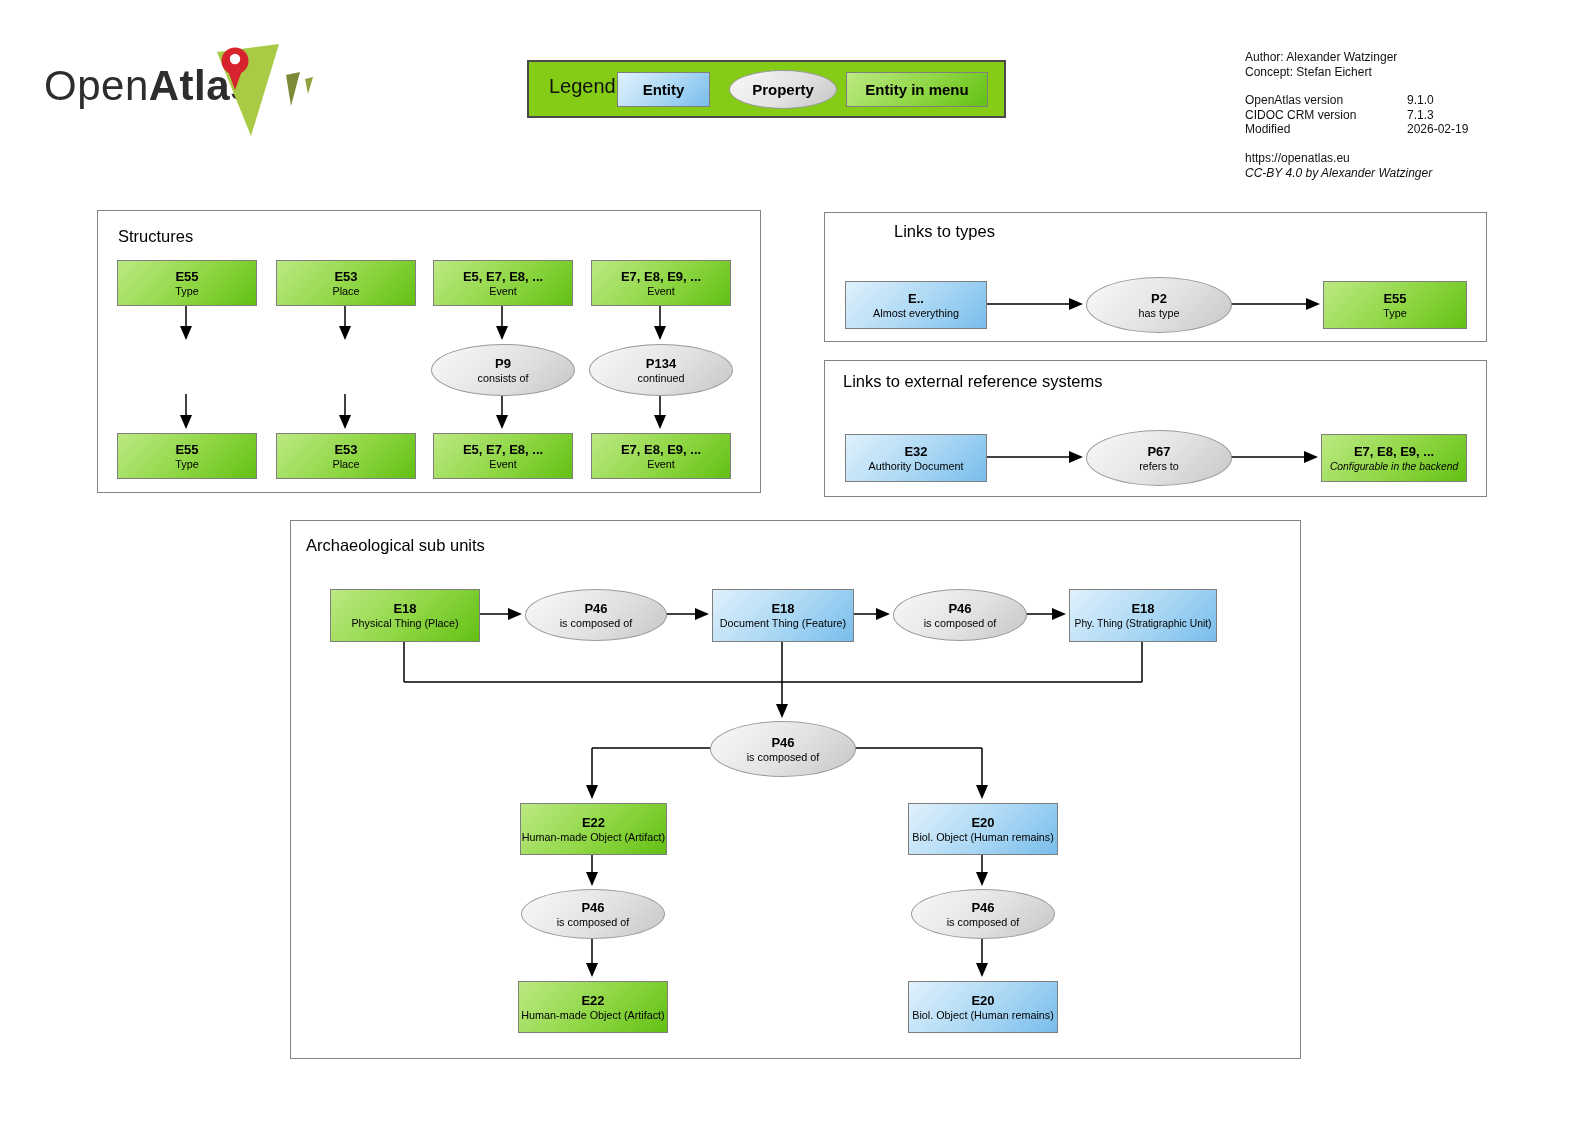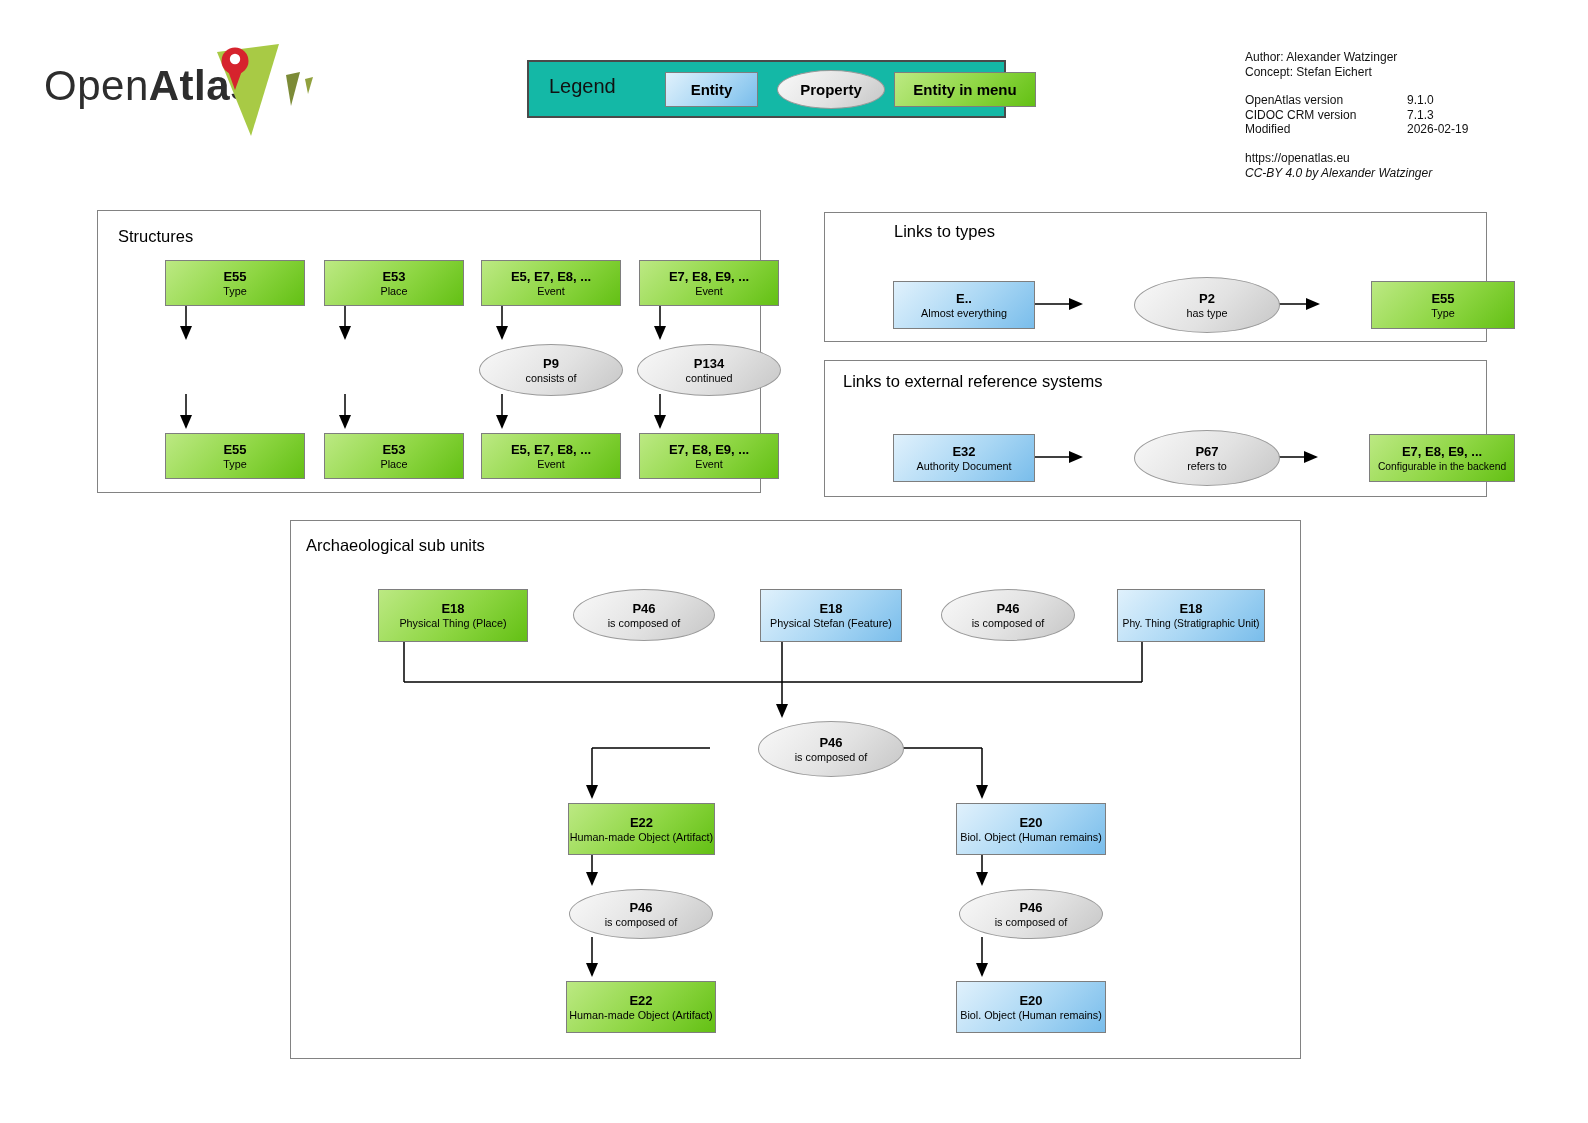--- a/index.html
+++ b/index.html
@@ -5,35 +5,35 @@
   html,body{margin:0;padding:0;background:#fff;}
   #canvas{
     position:relative;width:1588px;height:1123px;background:#fff;
     font-family:"Liberation Sans", sans-serif;color:#111;overflow:hidden;
   }
   .abs{position:absolute;}
   
   #logo-text{left:44px;top:62px;font-size:42px;letter-spacing:0.5px;color:#2d2d2d;}
   #logo-text b{font-weight:bold;}
   
-  #legend-panel{left:527px;top:60px;width:475px;height:54px;border:2px solid #4a4a4a;background:#14b8a6;}
+  #legend-panel{left:527px;top:60px;width:475px;height:54px;border:2px solid #4a4a4a;background:#84cc16;}
   #legend-title{left:20px;top:13px;font-size:20px;color:#111;}
   
   #meta{left:1245px;top:50px;width:300px;font-size:12px;line-height:14.6px;color:#111;}
   .meta-row{display:flex;}
   .meta-row .ml{width:162px;}
   .meta-gap{height:14px;}
   .italic{font-style:italic;}
   
   .panel{border:1.5px solid #828282;background:#fff;}
   .panel-title{position:absolute;font-size:16.5px;color:#000;}
   
   .node{
     position:absolute;display:flex;flex-direction:column;align-items:center;justify-content:center;
-    text-align:left;z-index:3;margin-left:48px;
+    text-align:left;z-index:3;
   }
   .rect{border:1px solid #7e7e7e;}
   .green{background:linear-gradient(135deg,#bce983 0%,#8ed643 55%,#63c014 100%);}
   .blue{background:linear-gradient(135deg,#e0f1fc 0%,#aad7f4 55%,#79bdeb 100%);}
   .ellipse{
     border:1px solid #9a9a9a;border-radius:50%;
     background:linear-gradient(135deg,#f9f9f9 0%,#e2e2e2 55%,#c6c6c6 100%);
   }
   .node .code{font-weight:bold;font-size:13px;line-height:16px;color:#000;}
   .node .sub{font-size:10.8px;line-height:13px;color:#000;white-space:nowrap;}
@@ -204,37 +204,37 @@
   <div class="node rect blue" style="left:845px;top:434px;width:140px;height:46px;">
     <div class="code">E32</div>
     <div class="sub">Authority Document</div>
   </div>
   <div class="node ellipse" style="left:1086px;top:430px;width:144px;height:54px;">
     <div class="code">P67</div>
     <div class="sub">refers to</div>
   </div>
   <div class="node rect green" style="left:1321px;top:434px;width:144px;height:46px;">
     <div class="code">E7, E8, E9, ...</div>
-    <div class="sub" style="font-size:10.3px;">Configurable in the backend</div>
+    <div class="sub" style="font-size:10.3px;font-style:italic;">Configurable in the backend</div>
   </div>
 
   <div class="abs panel" style="left:290px;top:520px;width:1009px;height:537px;"></div>
   <div class="panel-title" style="left:306px;top:536px;">Archaeological sub units</div>
 
   <div class="node rect green" style="left:330px;top:589px;width:148px;height:51px;">
     <div class="code">E18</div>
     <div class="sub">Physical Thing (Place)</div>
   </div>
   <div class="node ellipse" style="left:525px;top:589px;width:140px;height:50px;">
     <div class="code">P46</div>
     <div class="sub">is composed of</div>
   </div>
   <div class="node rect blue" style="left:712px;top:589px;width:140px;height:51px;">
     <div class="code">E18</div>
-    <div class="sub">Physical Stefan (Feature)</div>
+    <div class="sub">Document Thing (Feature)</div>
   </div>
   <div class="node ellipse" style="left:893px;top:589px;width:132px;height:50px;">
     <div class="code">P46</div>
     <div class="sub">is composed of</div>
   </div>
   <div class="node rect blue" style="left:1069px;top:589px;width:146px;height:51px;">
     <div class="code">E18</div>
     <div class="sub" style="font-size:10.3px;">Phy. Thing (Stratigraphic Unit)</div>
   </div>
 

